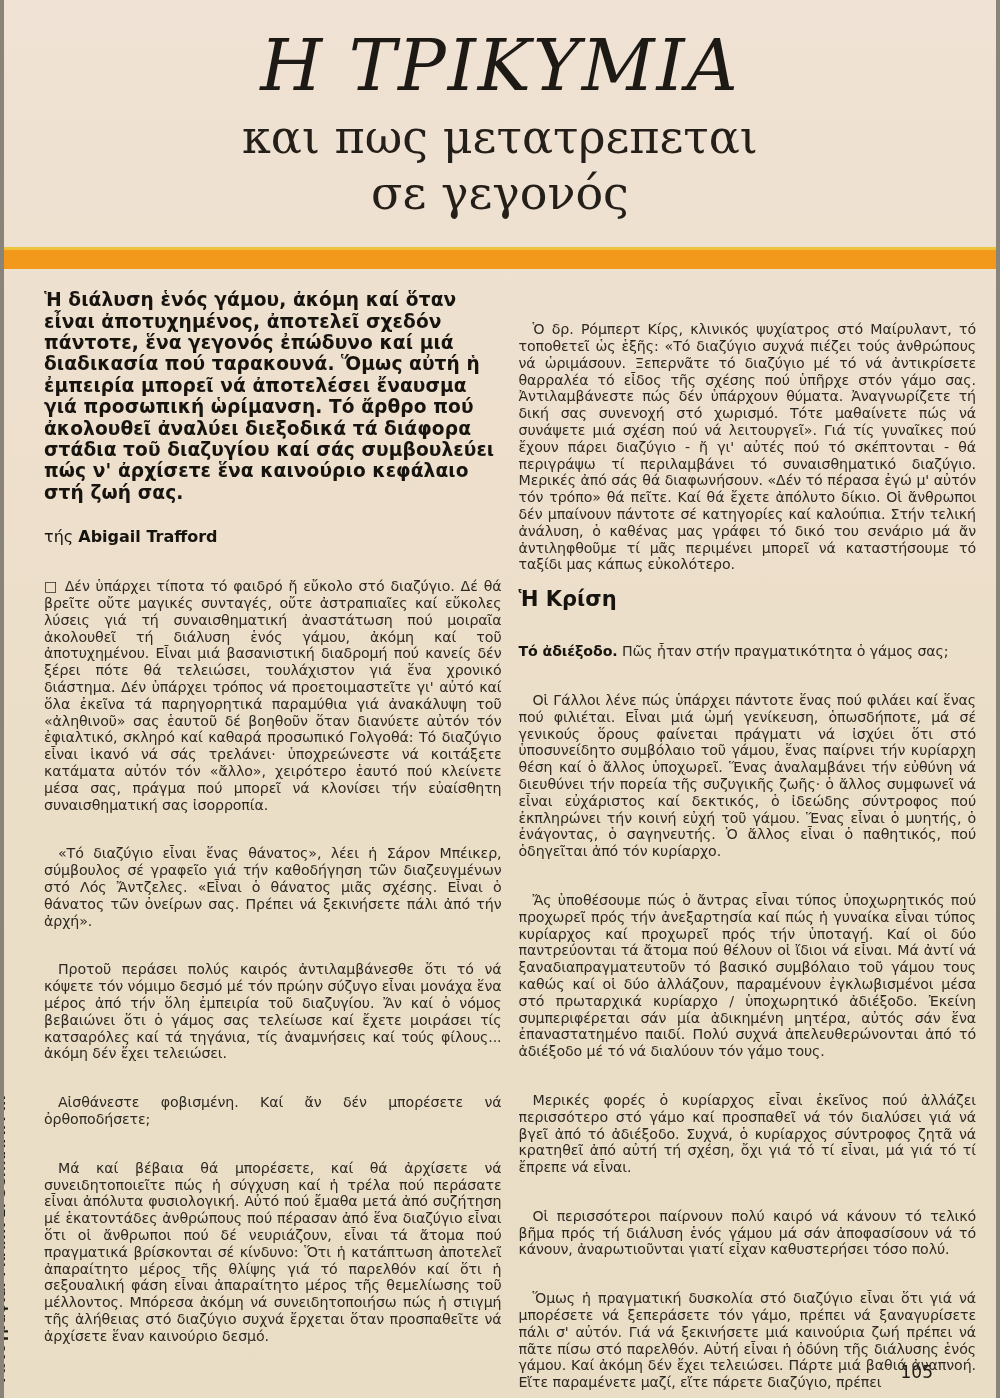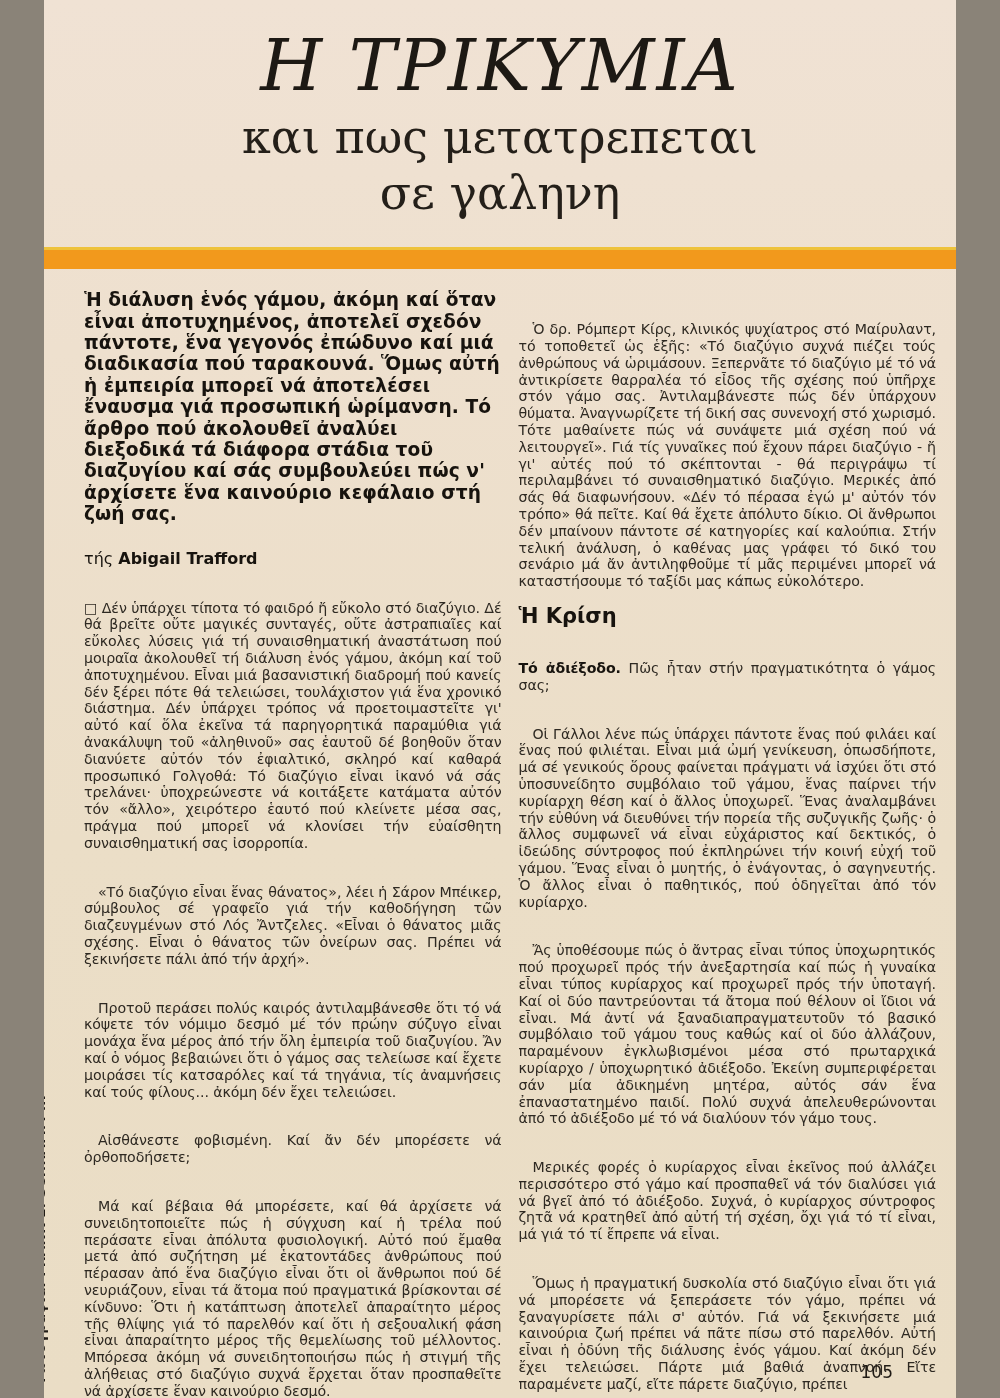--- a/index.html
+++ b/index.html
@@ -1,19 +1,19 @@
 <!DOCTYPE html>
 <html lang="el"><head>
 <meta charset="utf-8">
 <style>
   * { margin: 0; padding: 0; box-sizing: border-box; }
   html, body { background: #8a8378; }
   .page {
     position: relative;
-    width: 912px;
+    width: 992px;
     height: 1398px;
     margin: 0 auto;
     background: linear-gradient(180deg, #f0e2d4 0%, #eee0ce 25%, #ebdec7 60%, #eaddc5 100%);
     color: #2b2620;
     overflow: hidden;
     font-family: "DejaVu Sans", "Liberation Sans", sans-serif;
   }
 
   
   .header { text-align: center; padding-top: 30px; }
@@ -119,21 +119,21 @@
 </style>
 </head>
 <body>
 
 <div class="page">
 
   <div class="header">
     <div class="title-italic">Η ΤΡΙΚΥΜΙΑ</div>
     <div class="subtitle">
       <div>και πως μετατρεπεται</div>
-      <div>σε γαληνη</div>
+      <div>σε γεγονός</div>
     </div>
   </div>
 
   <div class="accent-bar"></div>
 
   <div class="columns">
 
     <div class="col">
       <div class="intro">Ἡ διάλυση ἑνός γάμου, ἀκόμη καί ὅταν εἶναι ἀποτυχημένος, ἀποτελεῖ σχεδόν πάντοτε, ἕνα γεγονός ἐπώδυνο καί μιά διαδικασία πού ταρακουνά. Ὅμως αὐτή ἡ ἐμπειρία μπορεῖ νά ἀποτελέσει ἔναυσμα γιά προσωπική ὡρίμανση. Τό ἄρθρο πού ἀκολουθεῖ ἀναλύει διεξοδικά τά διάφορα στάδια τοῦ διαζυγίου καί σάς συμβουλεύει πώς ν' ἀρχίσετε ἕνα καινούριο κεφάλαιο στή ζωή σας.</div>
       <div class="byline">
@@ -151,20 +151,21 @@
     </div>
 
     <div class="col">
       <div class="body-text">
         <p class="indent">Ὁ δρ. Ρόμπερτ Κίρς, κλινικός ψυχίατρος στό Μαίρυλαντ, τό τοποθετεῖ ὡς ἑξῆς: «Τό διαζύγιο συχνά πιέζει τούς ἀνθρώπους νά ὡριμάσουν. Ξεπερνᾶτε τό διαζύγιο μέ τό νά ἀντικρίσετε θαρραλέα τό εἶδος τῆς σχέσης πού ὑπῆρχε στόν γάμο σας. Ἀντιλαμβάνεστε πώς δέν ὑπάρχουν θύματα. Ἀναγνωρίζετε τή δική σας συνενοχή στό χωρισμό. Τότε μαθαίνετε πώς νά συνάψετε μιά σχέση πού νά λειτουργεῖ». Γιά τίς γυναῖκες πού ἔχουν πάρει διαζύγιο - ἤ γι' αὐτές πού τό σκέπτονται - θά περιγράψω τί περιλαμβάνει τό συναισθηματικό διαζύγιο. Μερικές ἀπό σάς θά διαφωνήσουν. «Δέν τό πέρασα ἐγώ μ' αὐτόν τόν τρόπο» θά πεῖτε. Καί θά ἔχετε ἀπόλυτο δίκιο. Οἱ ἄνθρωποι δέν μπαίνουν πάντοτε σέ κατηγορίες καί καλούπια. Στήν τελική ἀνάλυση, ὁ καθένας μας γράφει τό δικό του σενάριο μά ἄν ἀντιληφθοῦμε τί μᾶς περιμένει μπορεῖ νά καταστήσουμε τό ταξίδι μας κάπως εὐκολότερο.</p>
         <h3 class="section-heading">Ἡ Κρίση</h3>
         <p class="lead"><b>Τό ἀδιέξοδο.</b><span> Πῶς ἦταν στήν πραγματικότητα ὁ γάμος σας;</span></p>
         <p class="indent">Οἱ Γάλλοι λένε πώς ὑπάρχει πάντοτε ἕνας πού φιλάει καί ἕνας πού φιλιέται. Εἶναι μιά ὠμή γενίκευση, ὁπωσδήποτε, μά σέ γενικούς ὅρους φαίνεται πράγματι νά ἰσχύει ὅτι στό ὑποσυνείδητο συμβόλαιο τοῦ γάμου, ἕνας παίρνει τήν κυρίαρχη θέση καί ὁ ἄλλος ὑποχωρεῖ. Ἕνας ἀναλαμβάνει τήν εὐθύνη νά διευθύνει τήν πορεία τῆς συζυγικῆς ζωῆς· ὁ ἄλλος συμφωνεῖ νά εἶναι εὐχάριστος καί δεκτικός, ὁ ἰδεώδης σύντροφος πού ἐκπληρώνει τήν κοινή εὐχή τοῦ γάμου. Ἕνας εἶναι ὁ μυητής, ὁ ἐνάγοντας, ὁ σαγηνευτής. Ὁ ἄλλος εἶναι ὁ παθητικός, πού ὁδηγεῖται ἀπό τόν κυρίαρχο.</p>
         <p class="indent">Ἄς ὑποθέσουμε πώς ὁ ἄντρας εἶναι τύπος ὑποχωρητικός πού προχωρεῖ πρός τήν ἀνεξαρτησία καί πώς ἡ γυναίκα εἶναι τύπος κυρίαρχος καί προχωρεῖ πρός τήν ὑποταγή. Καί οἱ δύο παντρεύονται τά ἄτομα πού θέλουν οἱ ἴδιοι νά εἶναι. Μά ἀντί νά ξαναδιαπραγματευτοῦν τό βασικό συμβόλαιο τοῦ γάμου τους καθώς καί οἱ δύο ἀλλάζουν, παραμένουν ἐγκλωβισμένοι μέσα στό πρωταρχικά κυρίαρχο / ὑποχωρητικό ἀδιέξοδο. Ἐκείνη συμπεριφέρεται σάν μία ἀδικημένη μητέρα, αὐτός σάν ἕνα ἐπαναστατημένο παιδί. Πολύ συχνά ἀπελευθερώνονται ἀπό τό ἀδιέξοδο μέ τό νά διαλύουν τόν γάμο τους.</p>
         <p class="indent">Μερικές φορές ὁ κυρίαρχος εἶναι ἐκεῖνος πού ἀλλάζει περισσότερο στό γάμο καί προσπαθεῖ νά τόν διαλύσει γιά νά βγεῖ ἀπό τό ἀδιέξοδο. Συχνά, ὁ κυρίαρχος σύντροφος ζητᾶ νά κρατηθεῖ ἀπό αὐτή τή σχέση, ὄχι γιά τό τί εἶναι, μά γιά τό τί ἔπρεπε νά εἶναι.</p>
+        <p class="indent">Οἱ περισσότεροι παίρνουν πολύ καιρό νά κάνουν τό τελικό βῆμα πρός τή διάλυση ἑνός γάμου μά σάν ἀποφασίσουν νά τό κάνουν, ἀναρωτιοῦνται γιατί εἶχαν καθυστερήσει τόσο πολύ.</p>
         <p class="indent">Ὅμως ἡ πραγματική δυσκολία στό διαζύγιο εἶναι ὅτι γιά νά μπορέσετε νά ξεπεράσετε τόν γάμο, πρέπει νά ξαναγυρίσετε πάλι σ' αὐτόν. Γιά νά ξεκινήσετε μιά καινούρια ζωή πρέπει νά πᾶτε πίσω στό παρελθόν. Αὐτή εἶναι ἡ ὀδύνη τῆς διάλυσης ἑνός γάμου. Καί ἀκόμη δέν ἔχει τελειώσει. Πάρτε μιά βαθιά ἀναπνοή. Εἴτε παραμένετε μαζί, εἴτε πάρετε διαζύγιο, πρέπει</p>
       </div>
     </div>
 
   </div>
 
   <div class="photo-credit">Φωτογραφία: FRANK E. SCHRAMM III</div>
   <div class="page-number">105</div>
 
 </div>

